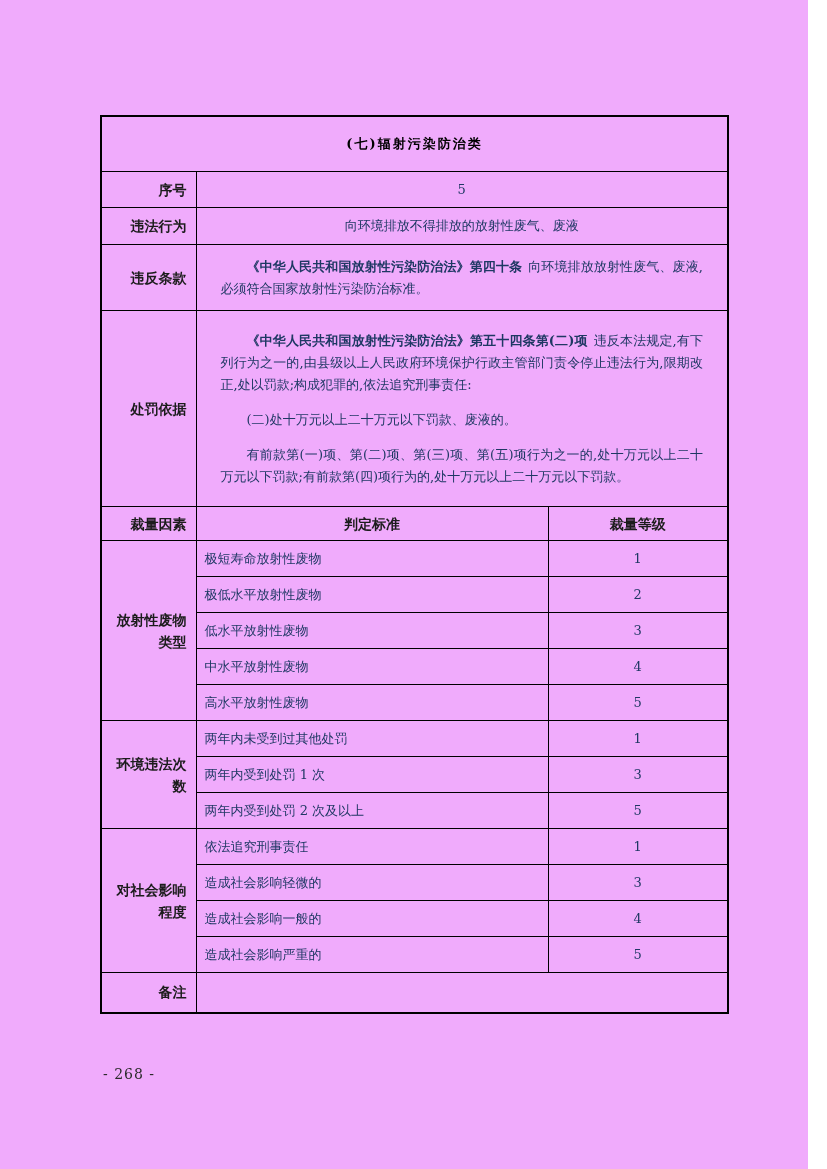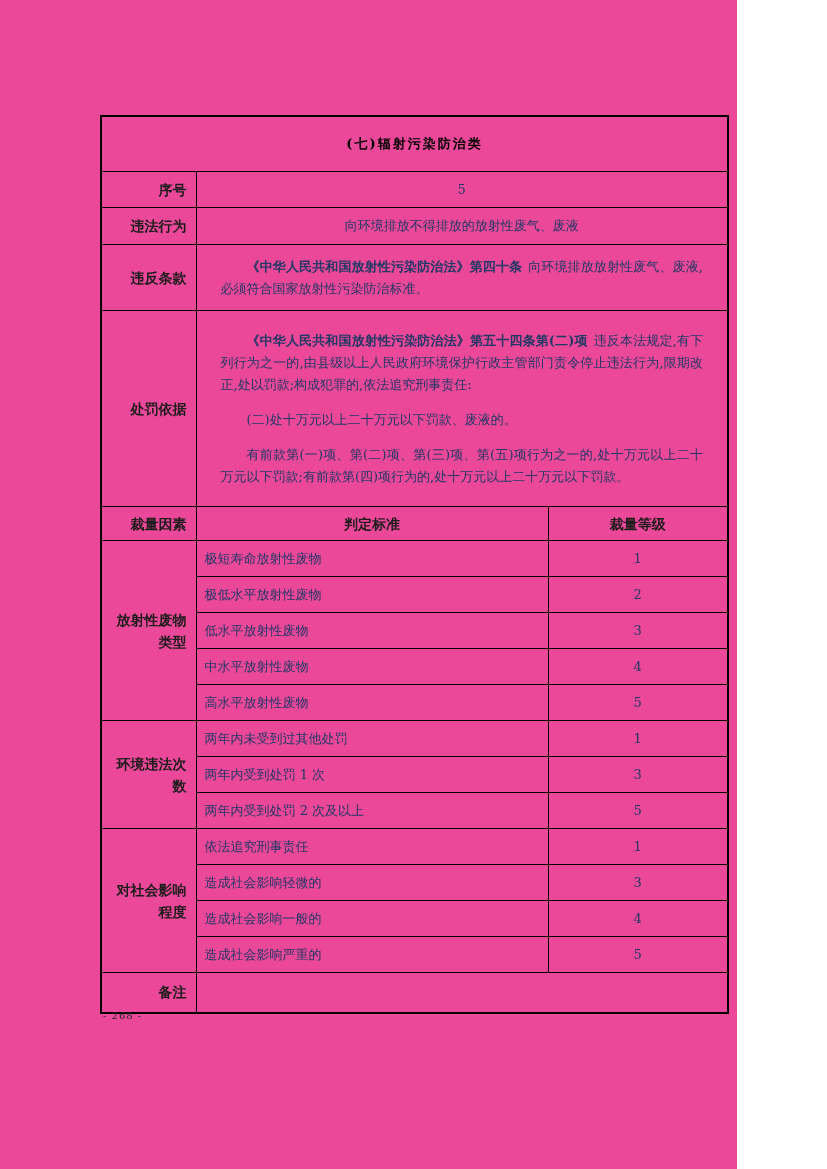--- a/index.html
+++ b/index.html
@@ -1,21 +1,21 @@
 <!DOCTYPE html>
 <html><head>
 <meta charset="utf-8">
 <style>
   html,body{margin:0;padding:0;background:#ffffff;}
   body{
     width:827px;height:1169px;position:relative;
     font-family:"DejaVu Serif","Liberation Serif",serif;
     color:#1f3864;
   }
-  .page{position:relative;width:737px;height:1169px;background:#ec4899;overflow:hidden;}
+  .page{position:relative;width:808px;height:1169px;background:#f0abfc;overflow:hidden;}
 
   table.doc-table{
     position:absolute;left:100px;top:115px;width:627px;
     border-collapse:collapse;table-layout:fixed;
     border:2px solid #000;
   }
   .doc-table td,.doc-table th{
     border:1px solid #000;
     vertical-align:middle;
     font-size:13px;
@@ -60,22 +60,22 @@
   .book-title{font-weight:bold;margin-right:6px;}
 
   th.col-header{
     font-weight:bold;color:#1c1c1c;font-size:14px;text-align:center;
   }
 
   td.standard{text-align:left;color:#1f3864;}
   td.level{text-align:center;color:#1f3864;}
 
   .page-number{
-    position:absolute;left:103px;top:1010px;
-    font-size:10px;color:#2a2a2a;letter-spacing:1px;
+    position:absolute;left:103px;top:1066px;
+    font-size:14px;color:#2a2a2a;letter-spacing:1px;
   }
 </style>
 </head>
 <body>
 
 <div class="page">
 
   <table class="doc-table">
     <colgroup>
       <col class="col-label">

